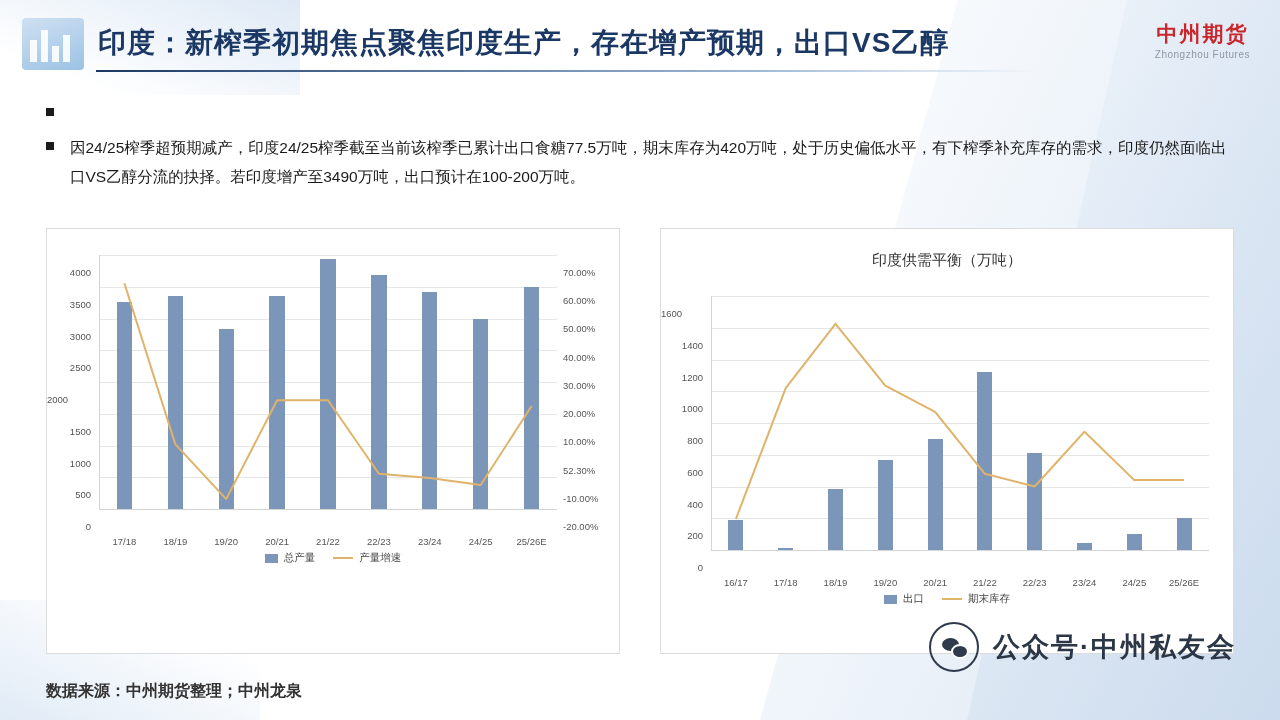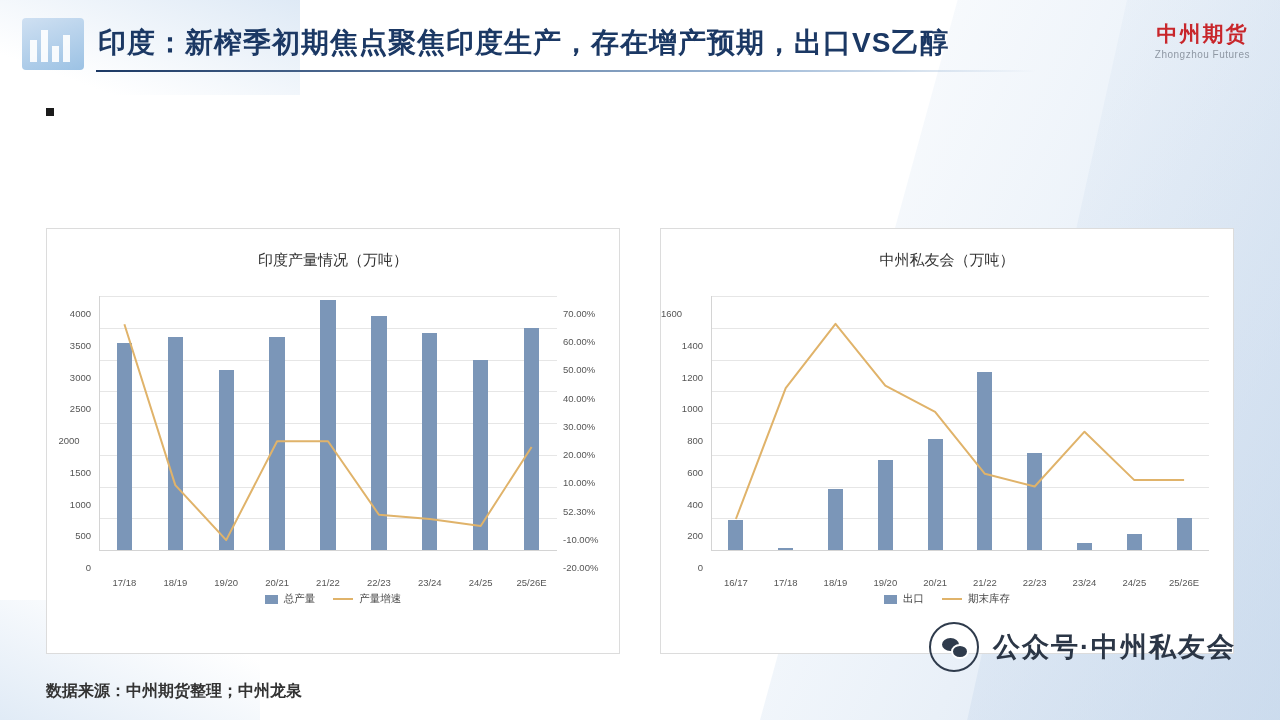--- a/index.html
+++ b/index.html
@@ -247,35 +247,38 @@
   <div class="brand">
     <div class="cn">中州期货</div>
     <div class="en">Zhongzhou Futures</div>
   </div>
 </div>
 
 <div class="bullets">
   <div class="bullet">
     <div class="sq"></div>
   </div>
+  <div class="bullet">
+    <div class="sq"></div>
+    <div class="txt">因24/25榨季超预期减产，印度24/25榨季截至当前该榨季已累计出口食糖77.5万吨，期末库存为420万吨，处于历史偏低水平，有下榨季补充库存的需求，印度仍然面临出口VS乙醇分流的抉择。若印度增产至3490万吨，出口预计在100-200万吨。</div>
+  </div>
 </div>
 
 <div class="panel" id="panel-left">
-  <div class="panel-title">印度产量情况（万吨）</div>
   <div class="plot" id="plot-left">
       <div class="gridline" style="left:52px;top:266px;width:458px;"></div>
       <div class="axis-label" style="left:0px;top:260px;width:44px;text-align:right;">0</div>
       <div class="gridline" style="left:52px;top:234.25px;width:458px;"></div>
       <div class="axis-label" style="left:0px;top:228.25px;width:44px;text-align:right;">500</div>
       <div class="gridline" style="left:52px;top:202.5px;width:458px;"></div>
       <div class="axis-label" style="left:0px;top:196.5px;width:44px;text-align:right;">1000</div>
       <div class="gridline" style="left:52px;top:170.75px;width:458px;"></div>
       <div class="axis-label" style="left:0px;top:164.75px;width:44px;text-align:right;">1500</div>
       <div class="gridline" style="left:52px;top:139px;width:458px;"></div>
-      <div class="axis-label" style="left:0px;top:133px;width:44px;text-align:center;">2000</div>
+      <div class="axis-label" style="left:0px;top:133px;width:44px;text-align:left;">2000</div>
       <div class="gridline" style="left:52px;top:107.25px;width:458px;"></div>
       <div class="axis-label" style="left:0px;top:101.25px;width:44px;text-align:right;">2500</div>
       <div class="gridline" style="left:52px;top:75.5px;width:458px;"></div>
       <div class="axis-label" style="left:0px;top:69.5px;width:44px;text-align:right;">3000</div>
       <div class="gridline" style="left:52px;top:43.75px;width:458px;"></div>
       <div class="axis-label" style="left:0px;top:37.75px;width:44px;text-align:right;">3500</div>
       <div class="gridline" style="left:52px;top:12px;width:458px;"></div>
       <div class="axis-label" style="left:0px;top:6px;width:44px;text-align:right;">4000</div>
       <div class="axis-label" style="left:516px;top:260px;">-20.00%</div>
       <div class="axis-label" style="left:516px;top:231.77777777777777px;">-10.00%</div>
@@ -317,21 +320,21 @@
       <span>总产量</span>
     </div>
     <div class="item">
       <span class="swatch-line"></span>
       <span>产量增速</span>
     </div>
   </div>
 </div>
 
 <div class="panel" id="panel-right">
-  <div class="panel-title">中州私友会（万吨）</div>
+  <div class="panel-title">印度供需平衡（万吨）</div>
   <div class="plot" id="plot-right">
       <div class="gridline" style="left:50px;top:266px;width:498px;"></div>
       <div class="axis-label" style="left:0px;top:260px;width:42px;text-align:right;">0</div>
       <div class="gridline" style="left:50px;top:234.25px;width:498px;"></div>
       <div class="axis-label" style="left:0px;top:228.25px;width:42px;text-align:right;">200</div>
       <div class="gridline" style="left:50px;top:202.5px;width:498px;"></div>
       <div class="axis-label" style="left:0px;top:196.5px;width:42px;text-align:right;">400</div>
       <div class="gridline" style="left:50px;top:170.75px;width:498px;"></div>
       <div class="axis-label" style="left:0px;top:164.75px;width:42px;text-align:right;">600</div>
       <div class="gridline" style="left:50px;top:139px;width:498px;"></div>

